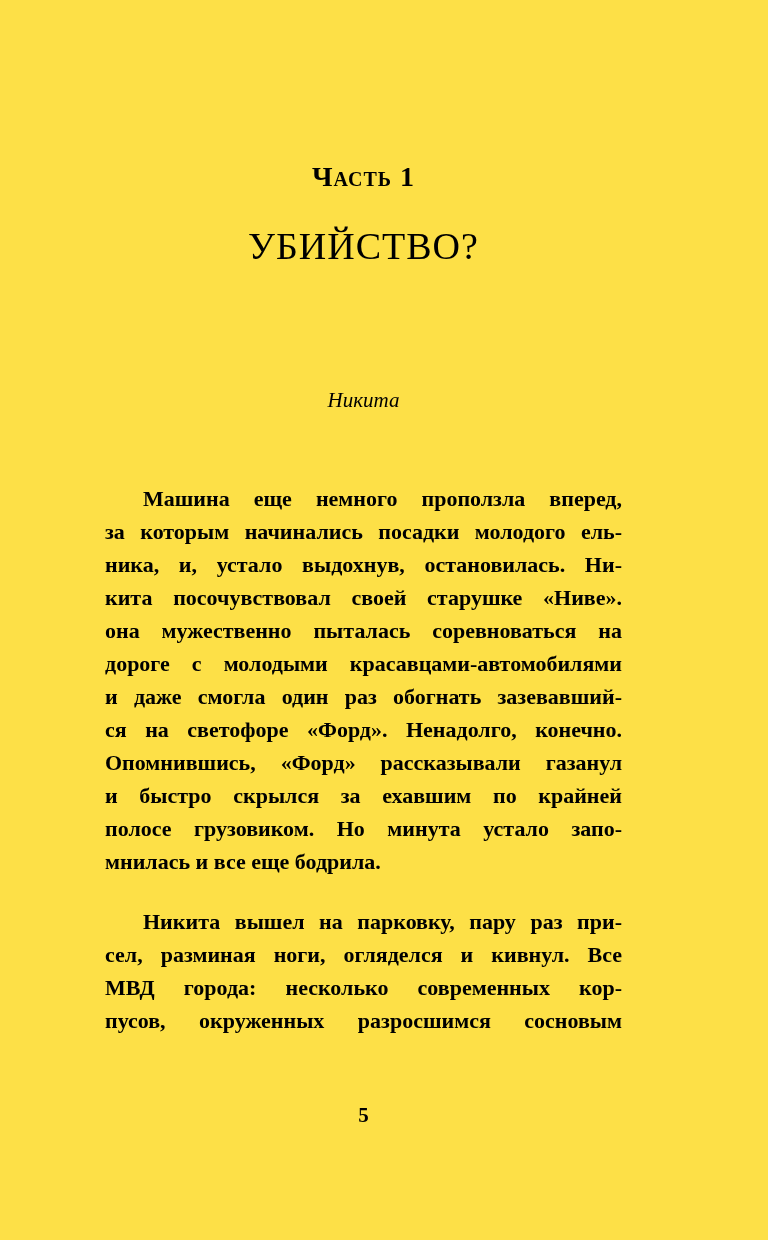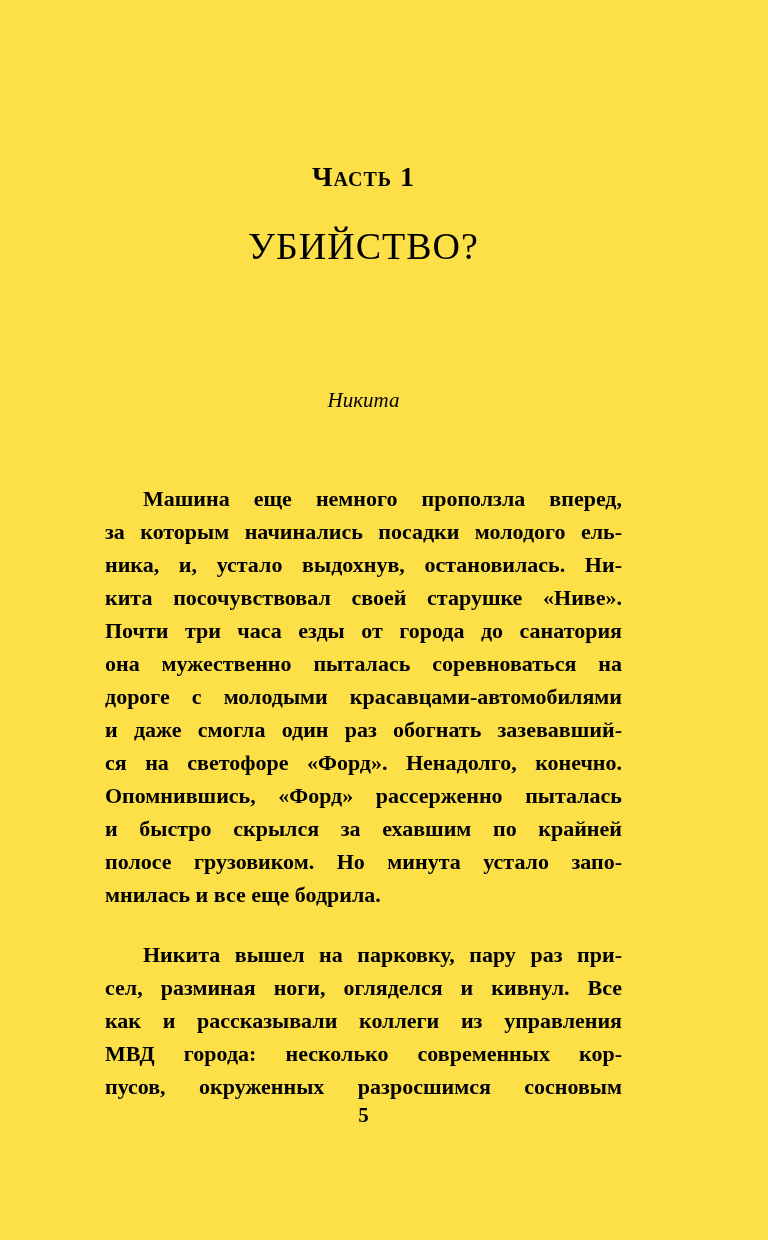--- a/index.html
+++ b/index.html
@@ -80,35 +80,33 @@
 
   <div class="text-column section-heading">Никита</div>
 
   <div class="text-column body-text">
 
     <div class="paragraph">
       <div class="line para-first">Машина еще немного проползла вперед,</div>
       <div class="line">за которым начинались посадки молодого ель-</div>
       <div class="line">ника, и, устало выдохнув, остановилась. Ни-</div>
       <div class="line">кита посочувствовал своей старушке «Ниве».</div>
-      <div class="line">Почти три часа езды от города до санатория</div>
       <div class="line">она мужественно пыталась соревноваться на</div>
       <div class="line">дороге с молодыми красавцами-автомобилями</div>
       <div class="line">и даже смогла один раз обогнать зазевавший-</div>
       <div class="line">ся на светофоре «Форд». Ненадолго, конечно.</div>
-      <div class="line">Опомнившись, «Форд» рассерженно пыталась</div>
+      <div class="line">Опомнившись, «Форд» рассказывали газанул</div>
       <div class="line">и быстро скрылся за ехавшим по крайней</div>
       <div class="line">полосе грузовиком. Но минута устало запо-</div>
       <div class="line para-last">мнилась и все еще бодрила.</div>
     </div>
 
     <div class="paragraph">
       <div class="line para-first">Никита вышел на парковку, пару раз при-</div>
       <div class="line">сел, разминая ноги, огляделся и кивнул. Все</div>
-      <div class="line">как и рассказывали коллеги из управления</div>
       <div class="line">МВД города: несколько современных кор-</div>
       <div class="line">пусов, окруженных разросшимся сосновым</div>
     </div>
 
   </div>
 
   <div class="text-column page-number">5</div>
 
 </div>
 

